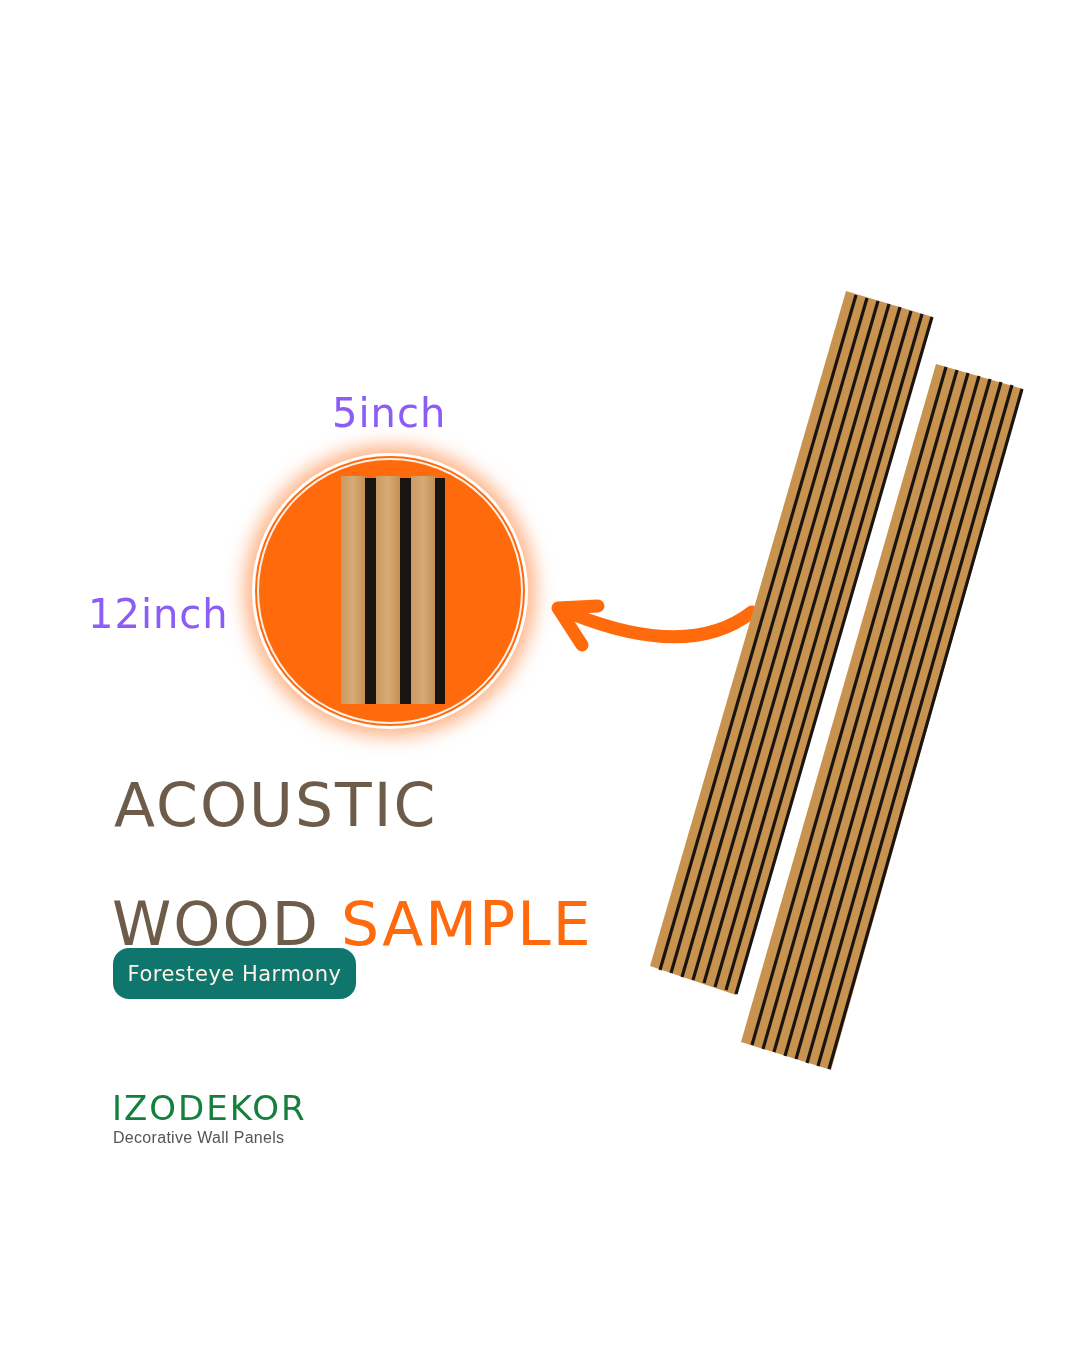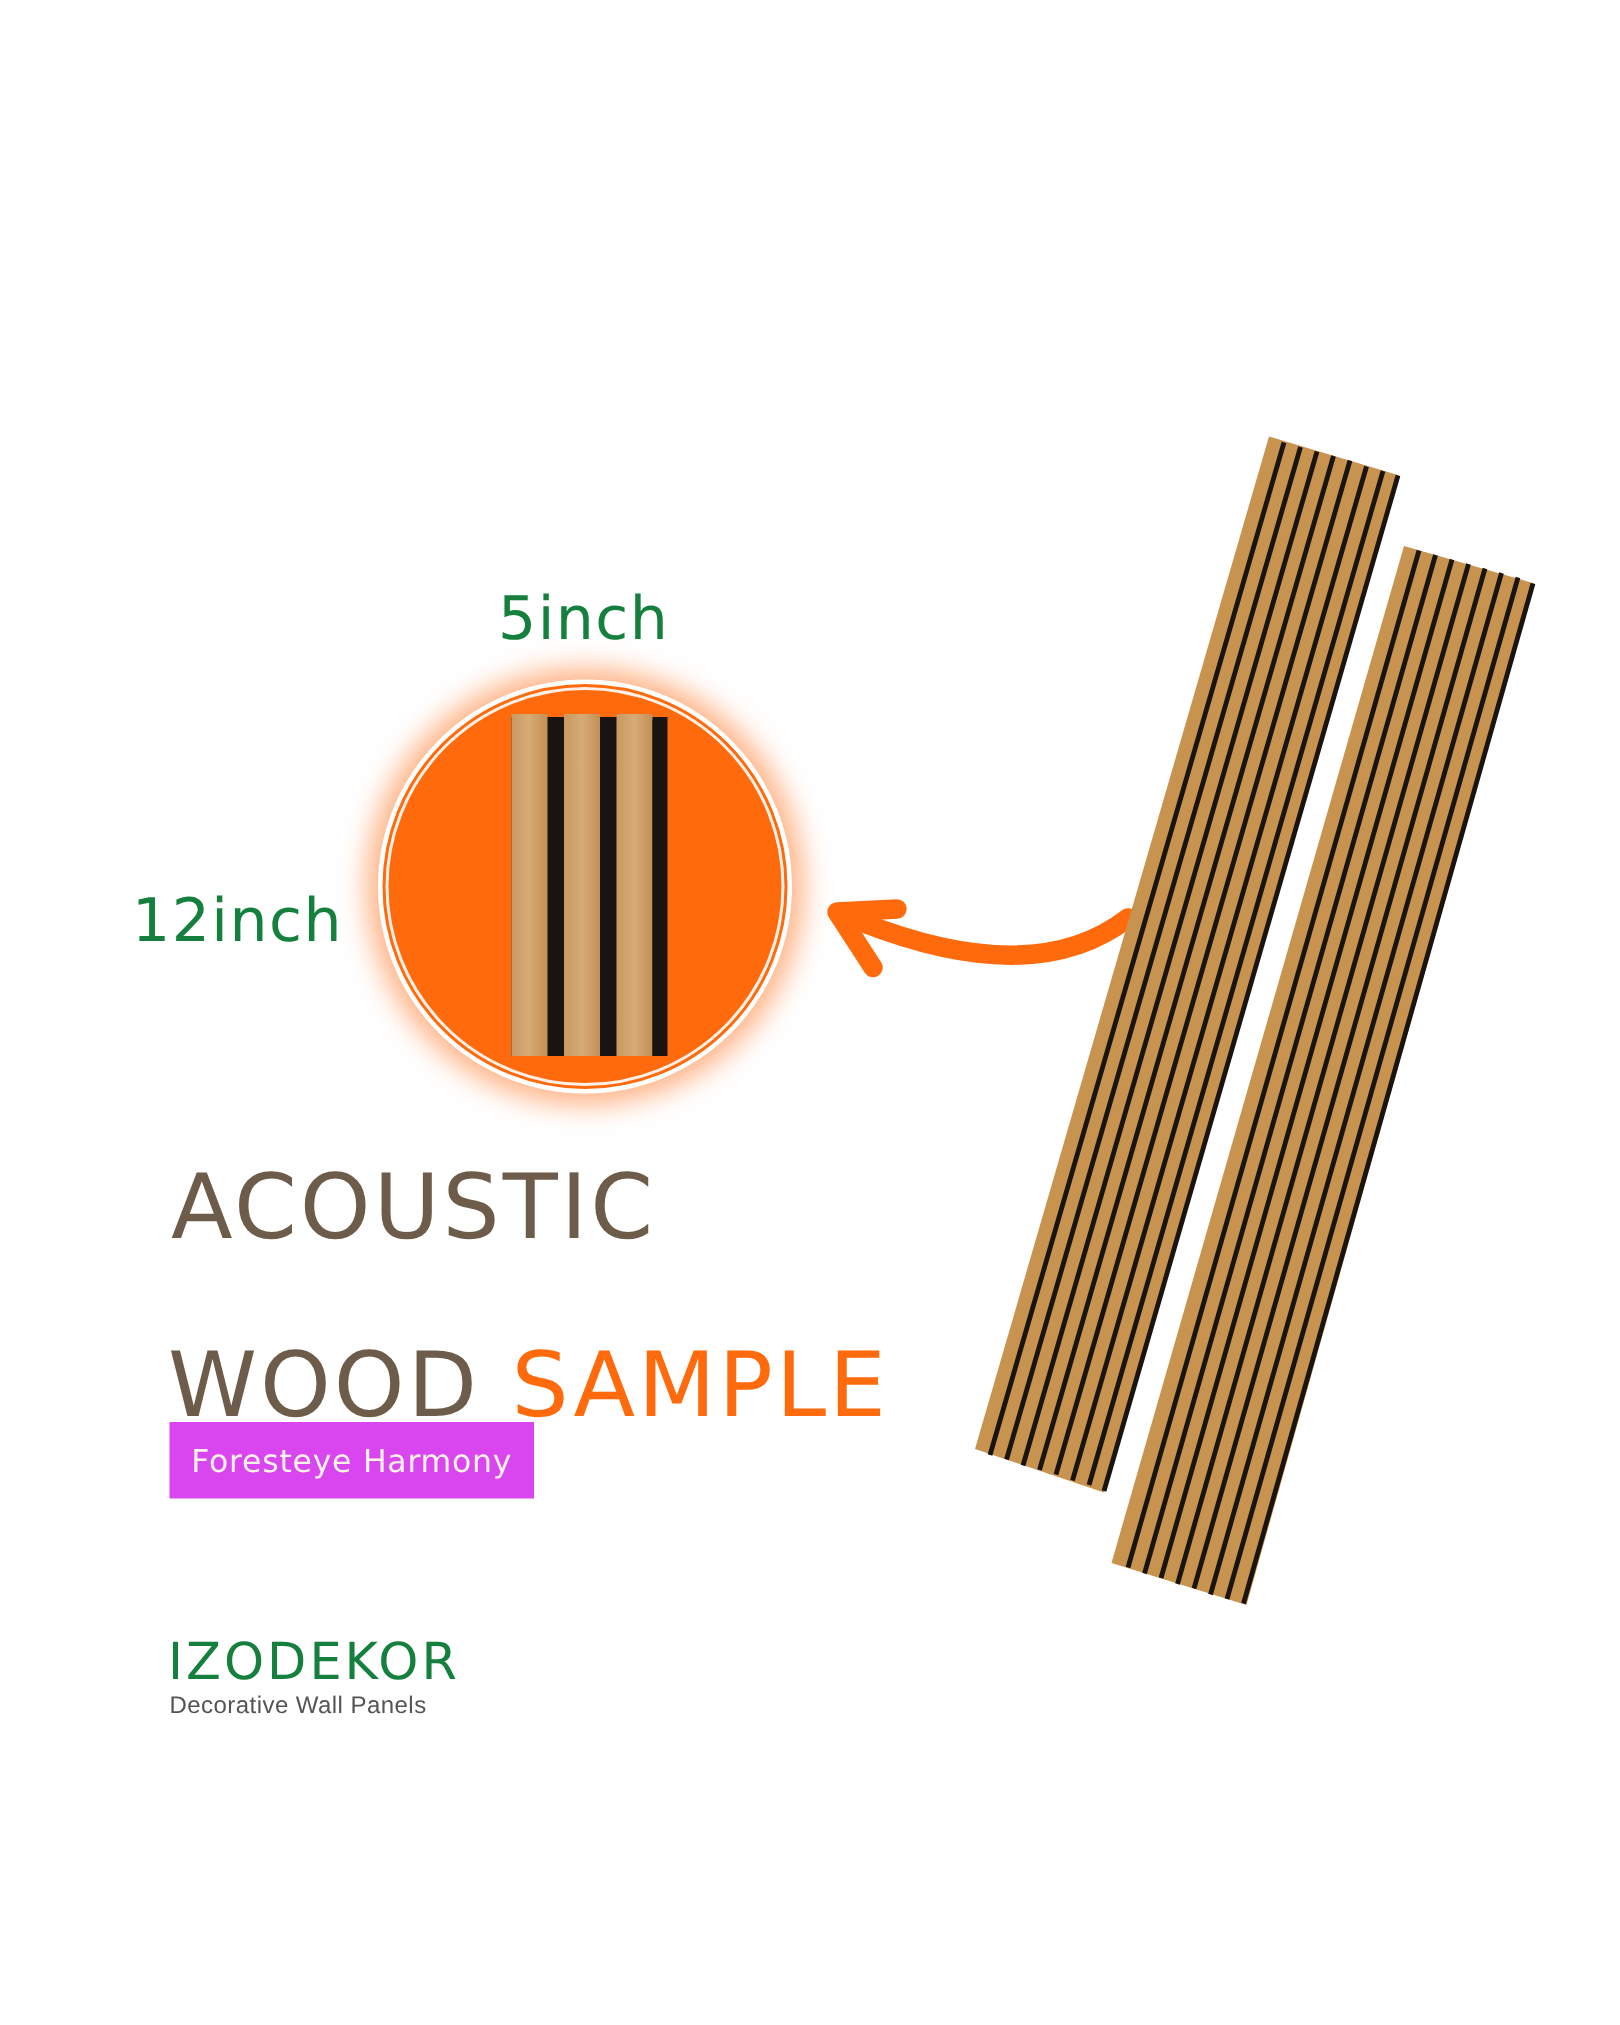--- a/index.html
+++ b/index.html
@@ -3,21 +3,21 @@
   <meta charset="utf-8">
   <style>
     html, body { margin: 0; padding: 0; }
     body {
       width: 1080px; height: 1350px; background: #ffffff;
       position: relative; overflow: hidden;
       font-family: "DejaVu Sans", sans-serif;
     }
     .abs { position: absolute; }
     .dim-label {
-      color: #15803d; font-size: 40px; letter-spacing: 1px;
+      color: #8b5cf6; font-size: 40px; letter-spacing: 1px;
       font-family: "DejaVu Sans", sans-serif; font-weight: normal;
     }
     #dim-width { left: 332px; top: 390px; }
     #dim-height { left: 88px; top: 572px; margin-top: 19px; }
 
     #sample-circle {
       left: 252px; top: 453px; width: 276px; height: 276px;
       border-radius: 50%;
       background: #ff6a0d;
       box-shadow: 0 0 18px 8px rgba(255,120,40,0.55);
@@ -35,21 +35,21 @@
       font-family: "DejaVu Sans", sans-serif; font-weight: normal;
       font-size: 60px; line-height: 1; letter-spacing: 2px;
     }
     #title-1 { left: 114px; top: 775px; color: #6e5c4a; }
     #title-2 { left: 112px; top: 862px; margin-top: 32px; }
     #title-2 .word-wood { color: #6e5c4a; }
     #title-2 .word-sample { color: #ff6a0d; }
 
     #variant-badge {
       left: 113px; top: 948px; width: 243px; height: 51px;
-      background: #d946ef; border-radius: 0;
+      background: #0f766e; border-radius: 16px;
       color: #fff2e6; font-size: 21px; letter-spacing: 0.5px;
       display: flex; align-items: center; justify-content: center;
       font-family: "DejaVu Sans", sans-serif;
     }
 
     #brand-name {
       left: 112px; top: 1088px; color: #15803d;
       font-size: 34px; letter-spacing: 2px; font-weight: normal;
       font-family: "DejaVu Sans", sans-serif;
     }

